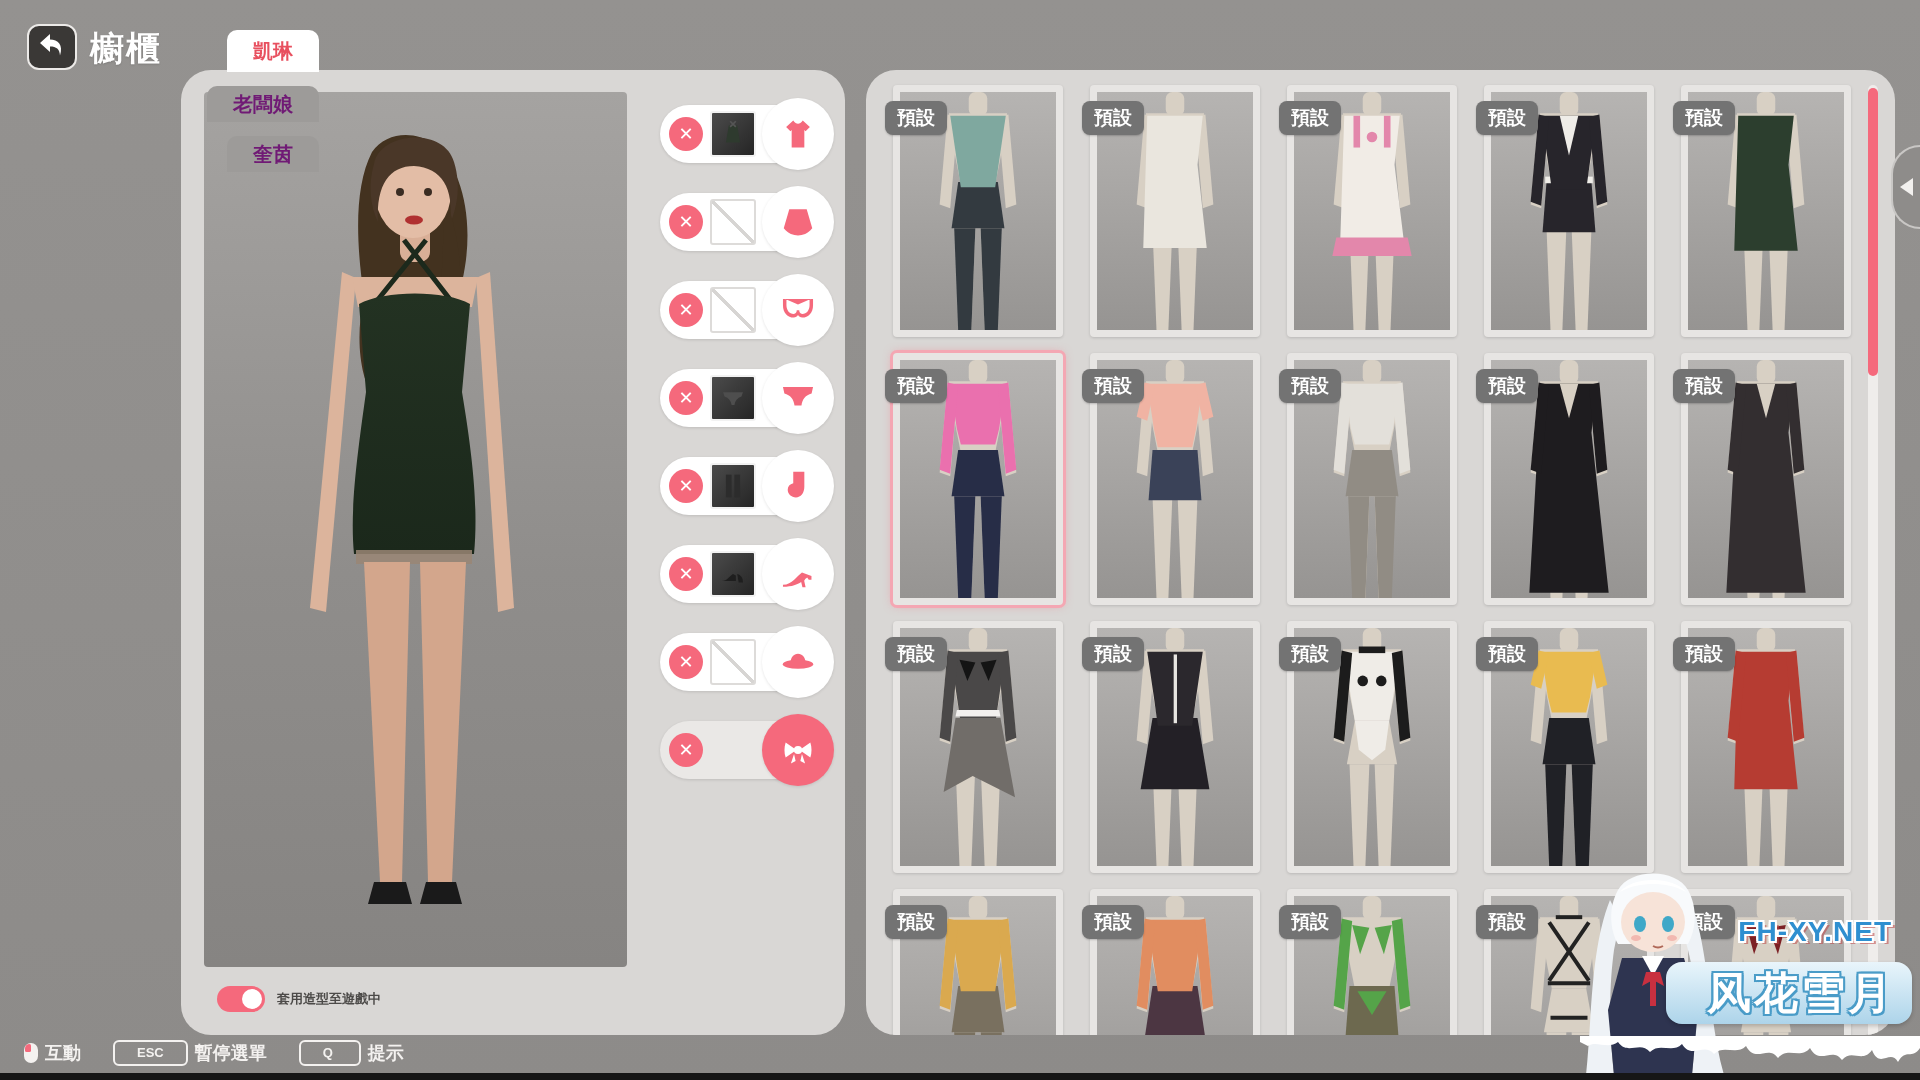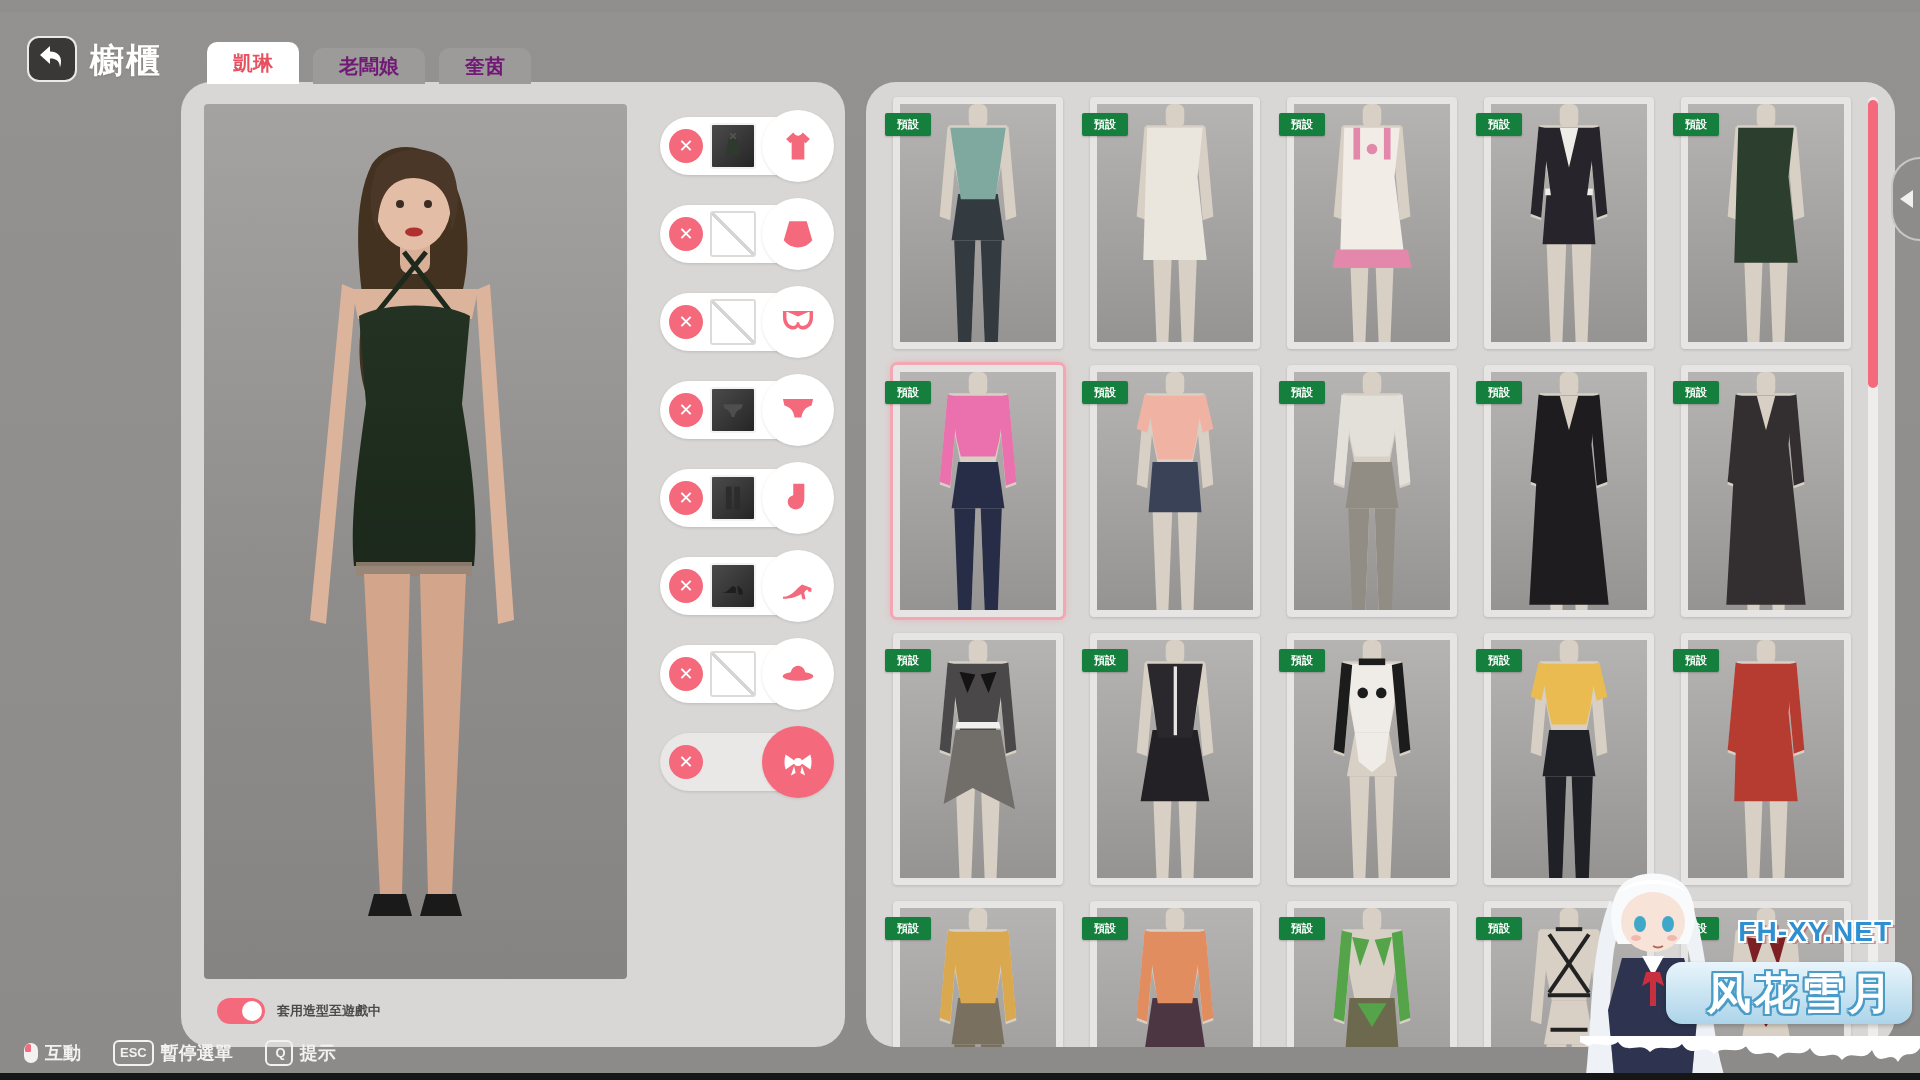--- a/index.html
+++ b/index.html
@@ -1,26 +1,26 @@
 <!DOCTYPE html>
 <html><head>
 <meta charset="utf-8">
 <style>
   html,body{margin:0;padding:0;}
   body{width:1920px;height:1080px;overflow:hidden;background:#918f8d;
        font-family:"Liberation Sans","DejaVu Sans",sans-serif;position:relative;}
-  .stage{position:absolute;inset:0;background:linear-gradient(180deg,#949290 0%,#8d8b89 100%);margin-top:12px;}
+  .stage{position:absolute;inset:0;background:linear-gradient(180deg,#949290 0%,#8d8b89 100%);}
 
   
   .back-btn{position:absolute;left:27px;top:24px;width:50px;height:46px;background:#3a3836;
     border:2px solid #eceae8;border-radius:12px;display:flex;align-items:center;justify-content:center;cursor:pointer;box-sizing:border-box;}
   .page-title{position:absolute;left:90px;top:26px;color:#fff;font-size:34px;font-weight:bold;letter-spacing:2px;text-shadow:0 1px 2px rgba(0,0,0,.15);}
 
   
-  .tabs{position:absolute;display:flex;align-items:flex-end;gap:14px;z-index:3;}
+  .tabs{position:absolute;display:flex;align-items:flex-end;gap:14px;z-index:3;flex-direction:column;}
   #charTabs{left:207px;top:30px;}
   #panelTabs{left:895px;top:30px;}
   .tab{height:36px;padding:0 26px;background:#9d9b99;color:#701a75;font-size:20px;font-weight:bold;
        border-radius:10px 10px 0 0;display:flex;align-items:center;justify-content:center;cursor:pointer;}
   .tab.active{height:42px;background:#ffffff;color:#e8505f;}
 
   
   .panel{position:absolute;background:#d9d7d5;border-radius:30px;z-index:2;}
   #leftPanel{left:181px;top:70px;width:664px;height:965px;}
   .photo{position:absolute;left:23px;top:22px;width:423px;height:875px;border-radius:4px;
@@ -50,37 +50,37 @@
   .slot-icon.pink{background:#f5697c;}
 
   
   #rightPanel{left:866px;top:70px;width:1029px;height:965px;overflow:hidden;}
   #grid{position:absolute;left:27px;top:15px;width:958px;display:grid;
         grid-template-columns:repeat(5,170px);column-gap:27px;row-gap:16px;}
   .card{position:relative;width:170px;height:252px;background:#e7e5e3;border-radius:4px;
         box-shadow:0 1px 3px rgba(0,0,0,.15);cursor:pointer;box-sizing:border-box;padding:7px;}
   .card.selected{box-shadow:0 0 0 3px #f4a7b3,0 0 10px rgba(245,105,124,.55);}
   .card-photo{width:100%;height:100%;background:linear-gradient(180deg,#b6b4b2 0%,#969492 100%);overflow:hidden;}
-  .badge{position:absolute;left:-8px;top:16px;background:#15803d;color:#fff;font-size:11px;font-weight:bold;
-         padding:4px 12px;border-radius:2px;z-index:2;box-shadow:0 1px 2px rgba(0,0,0,.2);}
+  .badge{position:absolute;left:-8px;top:16px;background:#737373;color:#fff;font-size:19px;font-weight:bold;
+         padding:4px 12px;border-radius:8px;z-index:2;box-shadow:0 1px 2px rgba(0,0,0,.2);}
   .scrollbar{position:absolute;right:17px;top:15px;width:10px;height:1000px;background:#efedeb;border-radius:5px;}
   .scroll-thumb{position:absolute;left:0;top:3px;width:10px;height:288px;background:#f5697c;border-radius:5px;cursor:pointer;}
 
   
   .edge-tab{position:absolute;right:0;top:145px;width:27px;height:80px;background:#8e8c8a;
      border:2px solid #c9c7c5;border-right:none;border-radius:42px 0 0 42px;z-index:4;
      display:flex;align-items:center;justify-content:center;cursor:pointer;}
   .edge-tab .arrow{width:0;height:0;border-top:9px solid transparent;border-bottom:9px solid transparent;
      border-right:13px solid #f2f0ee;}
 
   
   #footer{position:absolute;left:24px;bottom:14px;display:flex;align-items:center;gap:32px;z-index:5;}
   .hint{display:flex;align-items:center;gap:7px;color:#f4f2f0;font-size:18px;font-weight:bold;}
   .keycap{border:2px solid #f4f2f0;border-radius:6px;min-width:14px;height:20px;line-height:20px;
-          padding:1px 5px;font-size:13px;font-weight:bold;color:#f4f2f0;text-align:right;}
+          padding:1px 22px;font-size:13px;font-weight:bold;color:#f4f2f0;text-align:left;}
   .mouse{position:relative;width:14px;height:20px;background:#f4f2f0;border-radius:7px;}
   .mouse::before{content:"";position:absolute;left:1px;top:1px;width:6px;height:8px;background:#f5697c;border-radius:6px 2px 2px 2px;}
   .bottom-strip{position:absolute;left:0;bottom:0;width:100%;height:7px;background:#161616;z-index:6;}
 
   
   #watermark{position:absolute;right:0;bottom:0;width:340px;height:230px;z-index:5;pointer-events:none;}
   .wm-net{position:absolute;right:28px;top:66px;font-size:28px;font-weight:bold;letter-spacing:1px;color:#2f8fd0;
      text-shadow:-2px 0 #fff,2px 0 #fff,0 -2px #fff,0 2px #fff,-2px -2px #fff,2px 2px #fff,-2px 2px #fff,2px -2px #fff,4px 3px 0 rgba(190,70,70,.55);}
   .wm-banner{position:absolute;right:8px;top:112px;width:222px;height:62px;border-radius:16px;
      background:linear-gradient(180deg,#e9f5fb 0%,#add4ea 100%);box-shadow:0 2px 4px rgba(0,0,0,.2);

